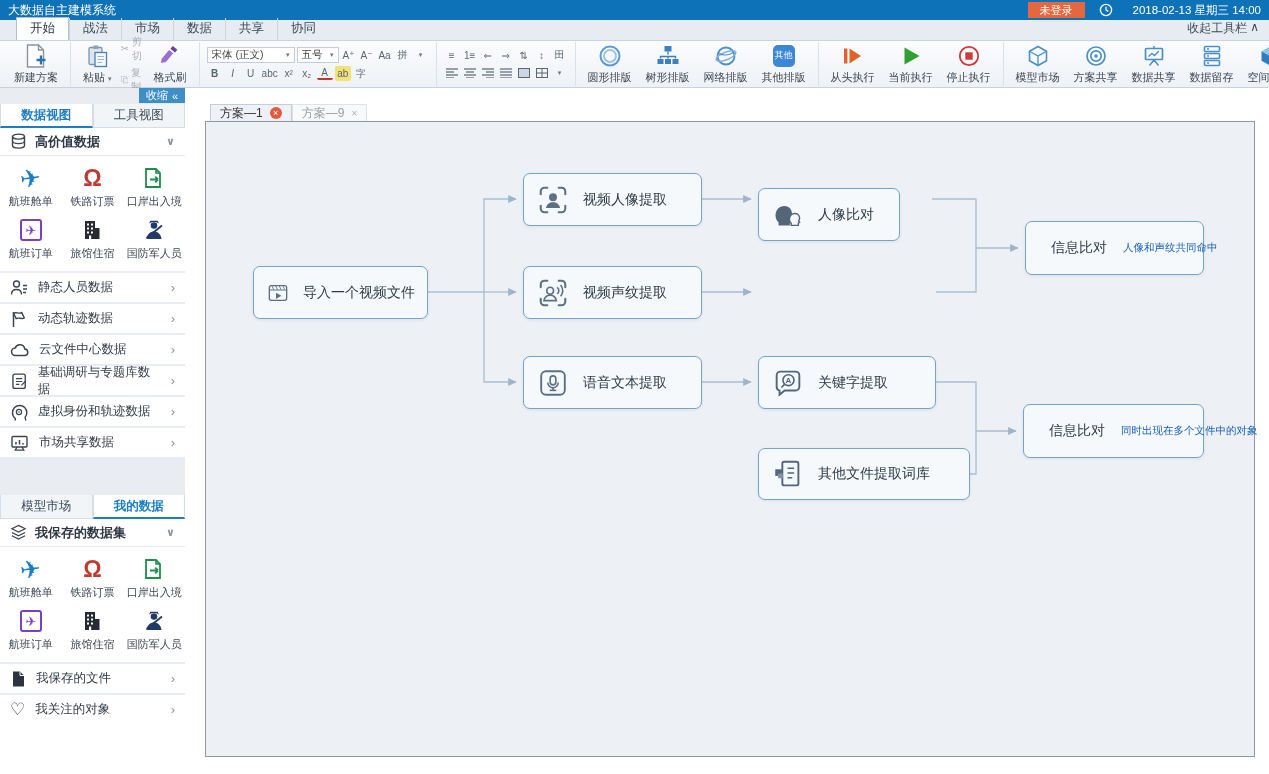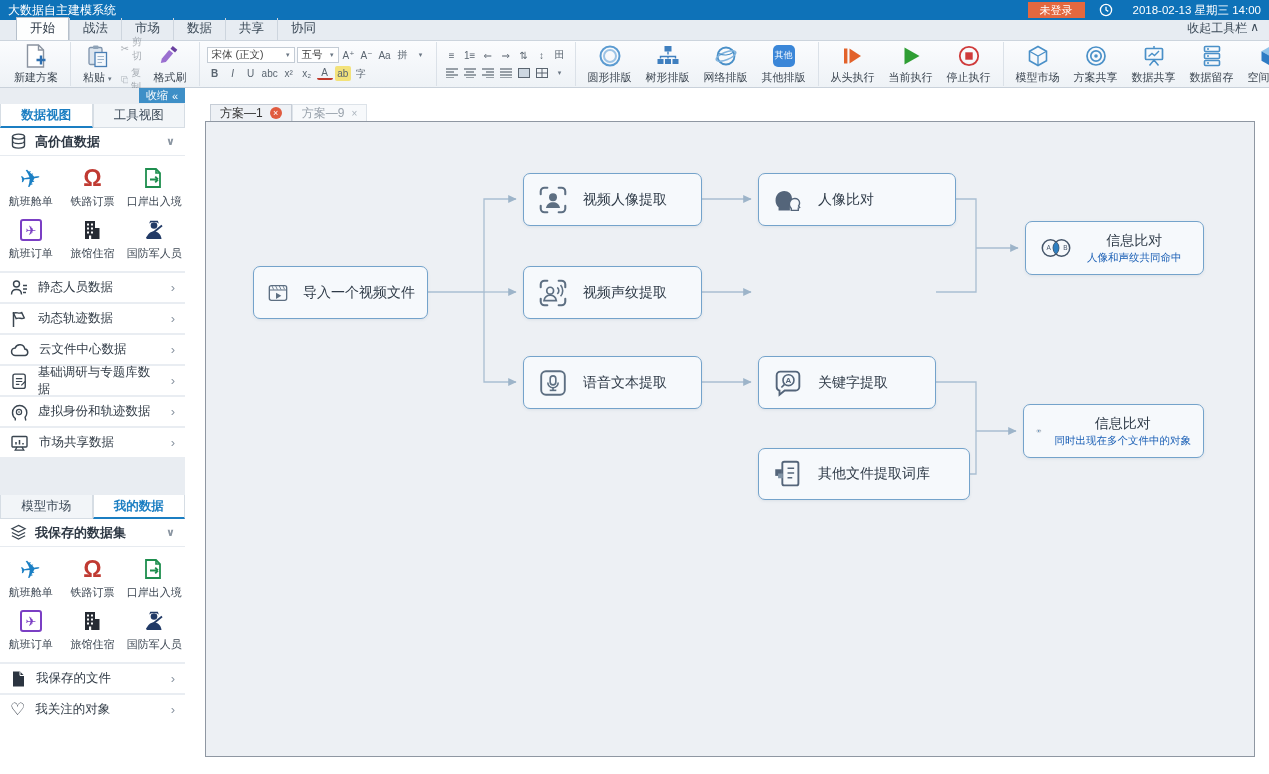--- a/index.html
+++ b/index.html
@@ -100,21 +100,21 @@
   .close-red { width:12px; height:12px; border-radius:50%; background:#e05b3f;
     color:#fff; font-size:9px; line-height:12px; text-align:center; cursor:pointer; }
   .close-gray { color:#aab3bc; font-size:10px; cursor:pointer; }
   .canvas { position:relative; width:1050px; height:636px; background:#edf0f4;
     border:1px solid #8f97a2; }
   .flow-svg { position:absolute; left:0; top:0; }
   .node { position:absolute; background:#f6f9fc; border:1px solid #74a3cb;
     border-radius:7px; display:flex; align-items:center; padding:0 12px;
     gap:13px; height:53px; box-shadow:0 1px 3px rgba(60,90,120,.10); cursor:pointer; }
   .node-label { font-size:14px; color:#2e3a47; white-space:nowrap; }
-  .node-col { display:flex; flex-direction:column; align-items:center; line-height:1.25; }
+  .node-col { display:flex; flex-direction:row; align-items:flex-start; line-height:1.25;gap:16px; }
   .node-sub { font-size:10.5px; color:#1a5fb5; white-space:nowrap; margin-top:2px; }
 </style>
 </head>
 <body>
 
 <div class="page">
 
   <div class="titlebar">
     <span>大数据自主建模系统</span>
     <span class="spacer"></span>
@@ -740,21 +740,21 @@
         <svg width="34" height="34" viewBox="0 0 36 36">
           <rect x="5.5" y="5.5" width="25" height="25" rx="5" fill="none" stroke="#5d6f82" stroke-width="2"></rect>
           <rect x="15" y="10.5" width="6" height="9.5" rx="3" fill="none" stroke="#5d6f82" stroke-width="1.7"></rect>
           <path d="M12.5 17.5a5.5 5.5 0 0 0 11 0" fill="none" stroke="#5d6f82" stroke-width="1.7"></path>
           <line x1="18" y1="23.2" x2="18" y2="25.8" stroke="#5d6f82" stroke-width="1.7"></line>
           <line x1="14.5" y1="25.8" x2="21.5" y2="25.8" stroke="#5d6f82" stroke-width="1.7"></line>
         </svg>
         <span class="node-label">语音文本提取</span>
       </div>
 
-      <div class="node" style="left:552px;top:51px;width:198px">
+      <div class="node" style="left:552px;top:66px;width:142px">
         <svg width="34" height="34" viewBox="0 0 36 36">
           <path d="M8 29v-3.2c-2.1-2-3.2-4.6-3.2-7.3C4.8 12.6 9 8.6 14 8.6c4.6 0 8.2 3.3 8.2 7.9 0 1.9-.6 3.6-1.7 5l1.7 2.6-2.2.9V29z" fill="#54657a"></path>
           <g transform="translate(16.5 11) scale(0.62)">
             <path d="M8 29v-3.2c-2.1-2-3.2-4.6-3.2-7.3C4.8 12.6 9 8.6 14 8.6c4.6 0 8.2 3.3 8.2 7.9 0 1.9-.6 3.6-1.7 5l1.7 2.6-2.2.9V29z" fill="#f6f9fc" stroke="#54657a" stroke-width="2.4"></path>
           </g>
         </svg>
         <span class="node-label">人像比对</span>
       </div>
 
 

